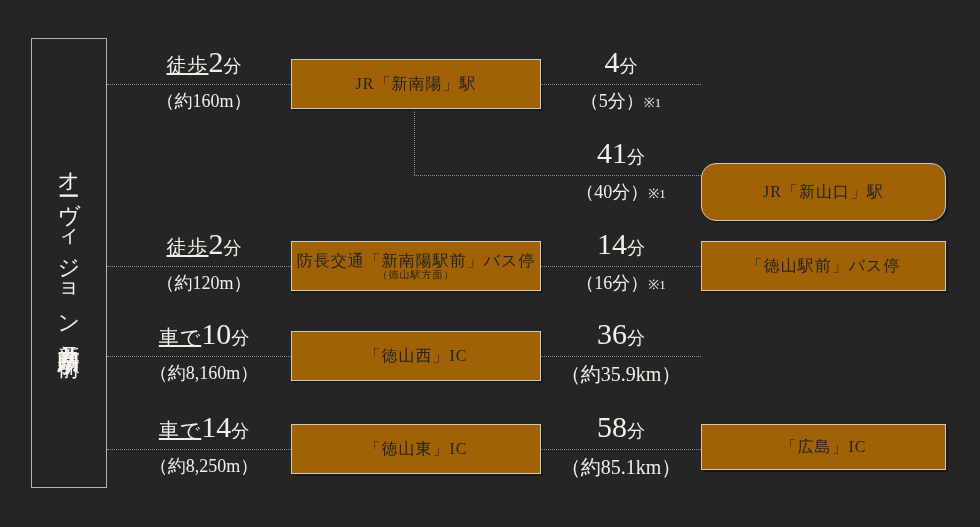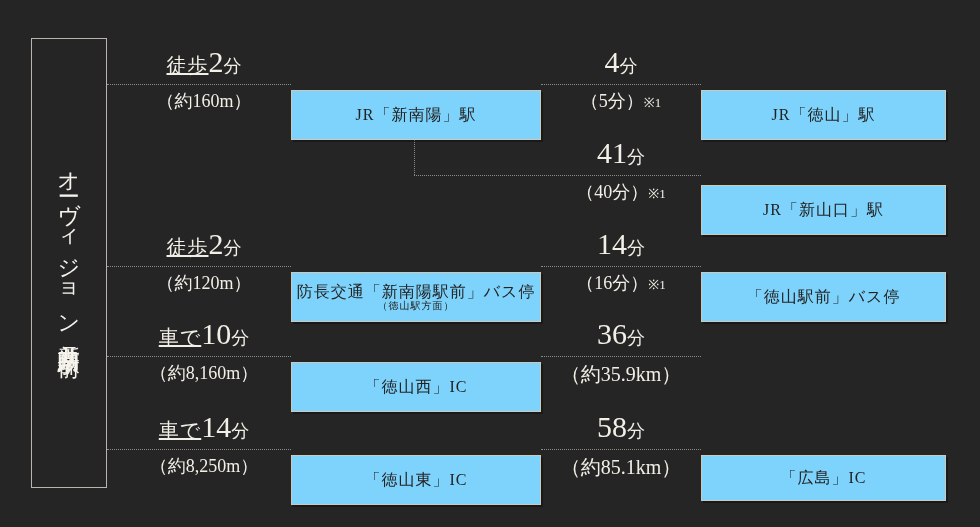--- a/index.html
+++ b/index.html
@@ -49,30 +49,29 @@
   }
   .dotline-v {
     position: absolute;
     width: 0;
     border-left: 1px dotted #8d8a84;
   }
 
   
   .node {
     position: absolute;
-    background: #7dd3fc;
+    background: #a16207;
     border: 1px solid #cfc9ba;
     box-sizing: border-box;
     display: flex;
     flex-direction: column;
     align-items: center;
     justify-content: center;
     color: #232323;
     box-shadow: 2px 2px 0 rgba(0,0,0,0.30);
-    margin-top: 31px;
   }
   .node .n-main {
     font-size: 16px;
     letter-spacing: 1px;
     white-space: nowrap;
     line-height: 1.2;
   }
   .node .n-sub {
     font-size: 10px;
     letter-spacing: 1px;
@@ -242,25 +241,22 @@
 
   <div class="leg" style="left:541px; top:449px; width:160px;">
     <div class="leg-top">
       <span class="num">58</span><span class="unit">分</span>
     </div>
     <div class="leg-bot">
       <span class="dist dist-small">（約85.1km）</span><span class="note"></span>
     </div>
   </div>
 
-  <div class="node" style="left:701px; top:59px; width:245px; height:50px;">
-    <span class="n-main">JR「徳山」駅</span>
-  </div>
-
-  <div class="node" style="left:701px; top:154px; width:245px; height:50px;">
+
+  <div class="node" style="left:701px; top:163px; width:245px; height:58px;border-radius:15px;">
     <span class="n-main">JR「新山口」駅</span>
   </div>
 
   <div class="node" style="left:701px; top:241px; width:245px; height:50px;">
     <span class="n-main">「徳山駅前」バス停</span>
   </div>
 
 
   <div class="node" style="left:701px; top:424px; width:245px; height:46px;">
     <span class="n-main">「広島」IC</span>

